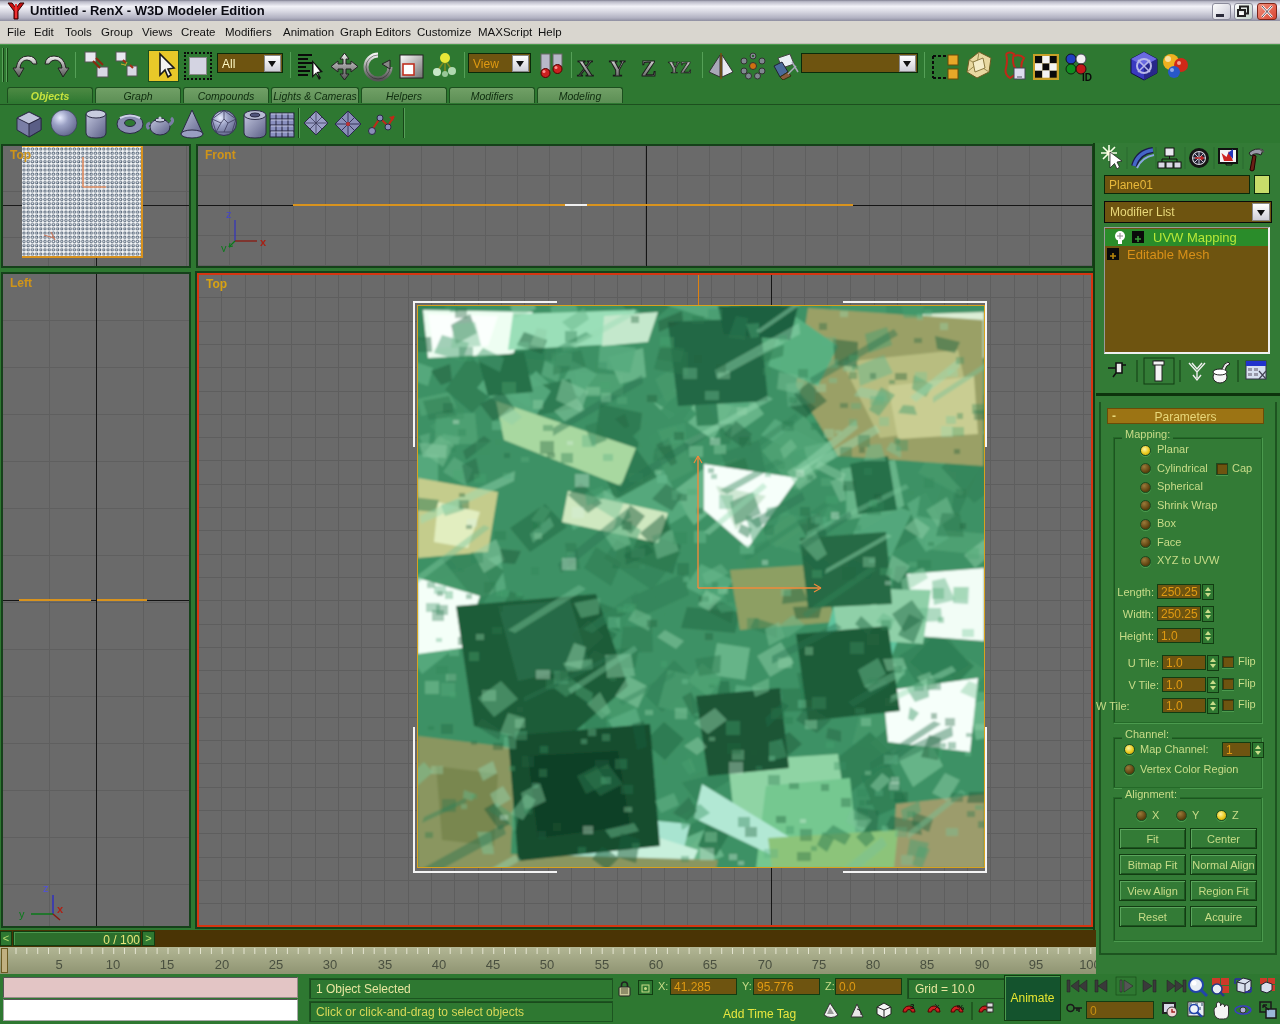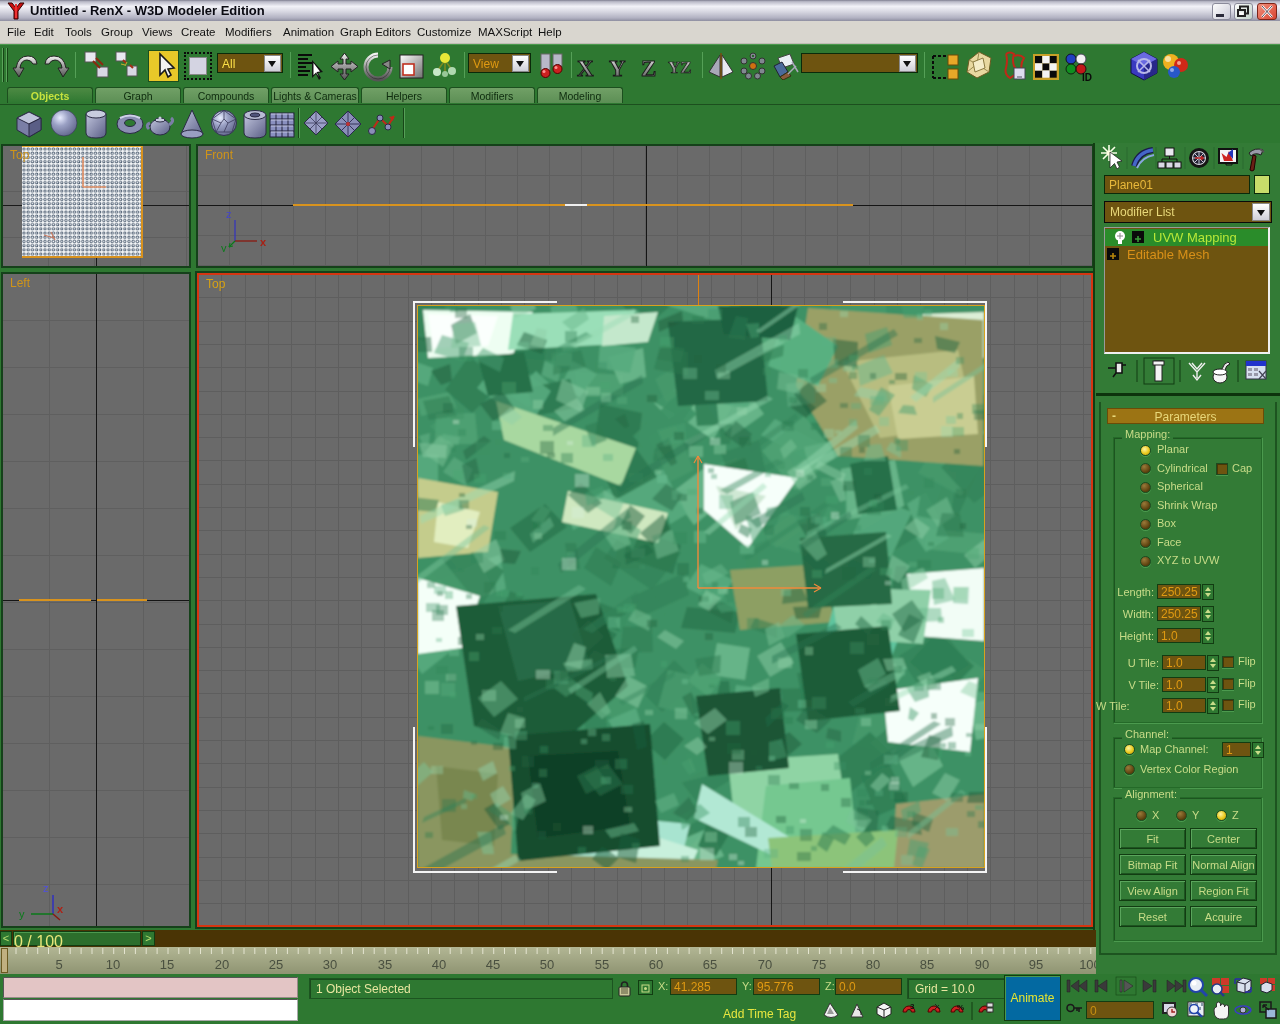--- a/index.html
+++ b/index.html
@@ -12,26 +12,26 @@
 #titletext { left:30px; top:3px; font-size:13px; font-weight:bold; color:#0a0a12; letter-spacing:0px; }
 .winbtn { top:3px; width:19px; height:17px; border-radius:3px; }
 
 #menubar { left:0; top:21px; width:1280px; height:23px; background:#d9d6cf; border-bottom:1px solid #c0bdb5; }
 .menuitem { position:absolute; top:5px; font-size:11.5px; color:#111; }
 
 #toolbar1 { left:0; top:44px; width:1280px; height:43px; background:#2e7831; border-top:1px solid #4b9a4e; }
 #tabrow { left:0; top:87px; width:1280px; height:17px; background:#2e7831; }
 .tab { position:absolute; top:0px; height:16px; border:1px solid #1c4f1e; border-bottom:none;
   background:linear-gradient(#71a066,#5c8f55); border-radius:3px 3px 0 0; text-align:center;
-  font-size:10.5px; color:#0e2c0e; padding-top:2px; white-space:nowrap; overflow:hidden;}
+  font-size:10.5px; color:#0e2c0e; padding-top:2px; white-space:nowrap; overflow:hidden;font-style:italic;}
 #toolbar2 { left:0; top:104px; width:1280px; height:39px; background:#2e7831; border-top:1px solid #1c4f1e; }
 
 #vparea { left:0; top:143px; width:1096px; height:787px; background:#2e7831; }
 .vp { position:absolute; background:#6a6a6a; outline:2px solid #15411a; }
-.vplabel { position:absolute; left:7px; top:2px; font-size:12px; font-weight:normal; color:#cf9419; }
+.vplabel { position:absolute; left:7px; top:2px; font-size:12px; font-weight:bold; color:#cf9419; }
 
 #rpanel { left:1093px; top:143px; width:187px; height:832px; background:#337b36; border-left:2px solid #123c12;}
 
 #timeslider { left:0; top:930px; width:1096px; height:17px; background:#4a3405; }
 #ruler { left:0; top:947px; width:1096px; height:27px; background:linear-gradient(#b2b694,#8f9472); }
 #statusbar { left:0; top:974px; width:1280px; height:50px; background:#2e7831; }
 .fld { position:absolute; background:#6e5410; border:1px solid #123c12; color:#e09a12; font-size:12px; }
 .fv { position:absolute; left:3px; top:0px; color:#e09a12; font-size:12px; }
 .grp { border:1px solid #246a28; box-shadow:1px 1px 0 #4b9a4e, inset 1px 1px 0 #1d5420; }
 .radio { position:absolute; width:11px; height:11px; border-radius:50%;
@@ -110,21 +110,21 @@
     </svg>
     <div class="abs" style="left:148px;top:6px;width:31px;height:32px;background:#e8c829;border:1px solid #1c4f1e">
       <svg width="29" height="30">
           <path d="M11 3 L11 24 L16 19 L19 26 L22 24 L19 18 L25 17 Z" fill="#f4f4f4" stroke="#1a1a1a" stroke-width="1.6"></path>
         </svg>
     </div>
     <div class="abs" style="left:184px;top:8px;width:28px;height:28px;border:2px dotted #0a0a0a;background:transparent">
       <div class="abs" style="left:3px;top:3px;width:18px;height:18px;background:#d4d4e2;border:1px solid #888"></div>
     </div>
     <div class="abs fld" style="left:217px;top:9px;width:66px;height:20px;border:1px solid #0a2a0a;background:#6e5410">
-        <span style="position:absolute;left:4px;top:3px;color:#fde047">All</span>
+        <span style="position:absolute;left:4px;top:3px;color:#fef9c3">All</span>
       <div class="abs" style="right:1px;top:1px;width:17px;height:17px;background:linear-gradient(#fff,#cfcfd8);border:1px solid #888"><svg width="15" height="15">
             <path d="M3 5 L11 5 L7 11 Z" fill="#111"></path>
           </svg></div>
     </div>
     <div class="abs" style="left:290px;top:8px;width:1px;height:26px;background:#174517;border-right:1px solid #55a057"></div>
     <svg class="abs" style="left:296px;top:8px" width="28" height="30" viewBox="0 0 28 30">
       <g stroke="#0a0a0a" stroke-width="2">
           <path d="M2 3 h14 M2 7 h10 M2 11 h14 M2 15 h8 M2 19 h12 M2 23 h10"></path>
         </g>
       <path d="M16 8 L16 26 L20 22 L23 28 L25 26 L22 21 L27 20 Z" fill="#111"></path>
@@ -1404,21 +1404,21 @@
       <div class="btn" style="left:94px;top:711px">Normal Align</div>
     <div class="btn" style="left:23px;top:737px">View Align</div>
       <div class="btn" style="left:94px;top:737px">Region Fit</div>
     <div class="btn" style="left:23px;top:763px">Reset</div>
       <div class="btn" style="left:94px;top:763px">Acquire</div>
   </div>
   <div class="abs" id="timeslider"></div>
   <div class="abs" style="left:0;top:930px;width:1096px;height:17px">
     <div class="abs" style="left:0;top:1px;width:12px;height:15px;background:#2e7831;border:1px solid #123c12;color:#b8e070;font-size:11px;text-align:center;line-height:13px">&lt;</div>
     <div class="abs" style="left:13px;top:1px;width:128px;height:15px;background:#2c6e2c;border:1px solid #123c12;box-shadow:inset 1px 1px 0 #4b9a4e">
-      <span style="position:absolute;left:0;width:100%;top:1px;text-align:left;font-size:16px;color:#e8e67a">0 / 100</span>
+      <span style="position:absolute;left:0;width:100%;top:1px;text-align:right;font-size:12px;color:#e8e67a">0 / 100</span>
       </div>
     <div class="abs" style="left:142px;top:1px;width:13px;height:15px;background:#2e7831;border:1px solid #123c12;color:#b8e070;font-size:11px;text-align:center;line-height:13px">&gt;</div>
   </div>
   <div class="abs" id="ruler"></div>
   <div class="abs" id="rulerticks" style="left:0;top:947px;width:1096px;height:27px"><svg width="1096" height="27" viewBox="0 0 1096 27">
         <rect x="4.6" y="1" width="1" height="6" fill="#e4e4d0"></rect>
         <rect x="15.5" y="1" width="1" height="6" fill="#e4e4d0"></rect>
         <rect x="26.3" y="1" width="1" height="6" fill="#e4e4d0"></rect>
         <rect x="37.2" y="1" width="1" height="6" fill="#e4e4d0"></rect>
         <rect x="48.0" y="1" width="1" height="6" fill="#e4e4d0"></rect>
@@ -1564,22 +1564,25 @@
     <div class="fld" style="left:753px;top:4px;width:67px;height:17px">
         <span class="fv" style="top:1px">95.776</span>
       </div>
     <div class="lbl" style="left:825px;top:6px;color:#c8dc88">Z:</div>
     <div class="fld" style="left:835px;top:4px;width:67px;height:17px">
         <span class="fv" style="top:1px">0.0</span>
       </div>
     <div class="abs grnfld" style="left:907px;top:4px;width:99px;height:21px">
         <span style="position:absolute;left:7px;top:3px;color:#e8e6a0">Grid = 10.0</span>
       </div>
-    <div class="abs" style="left:1004px;top:1px;width:57px;height:46px;background:#0369a1;border:1px solid #123c12;box-shadow:inset 1px 1px 0 #4b9a4e">
+    <div class="abs" style="left:1004px;top:1px;width:57px;height:46px;background:#14532d;border:1px solid #123c12;box-shadow:inset 1px 1px 0 #4b9a4e">
         <span style="position:absolute;left:0;width:100%;top:15px;text-align:center;font-size:12px;color:#e8e630">Animate</span>
+      </div>
+    <div class="abs grnfld" style="left:309px;top:27px;width:304px;height:21px;">
+        <span style="position:absolute;left:6px;top:3px;color:#d8d858">Click or click-and-drag to select objects</span>
       </div>
     <span class="abs" style="left:723px;top:33px;font-size:12px;color:#e8e640">Add Time Tag</span>
 
     <svg class="abs" style="left:820px;top:26px" width="186" height="22" viewBox="0 0 186 22">
       <g transform="translate(2,1)">
           <path d="M2 14 L8 2 L16 14 Q9 19 2 14" fill="#f0f0f0" stroke="#333"></path>
           <path d="M5 13 L8 6 L12 13" fill="#999"></path>
         </g>
       <g transform="translate(28,1)">
           <path d="M3 16 L9 3 L15 16 Z" fill="#e8e8e8" stroke="#333"></path>

